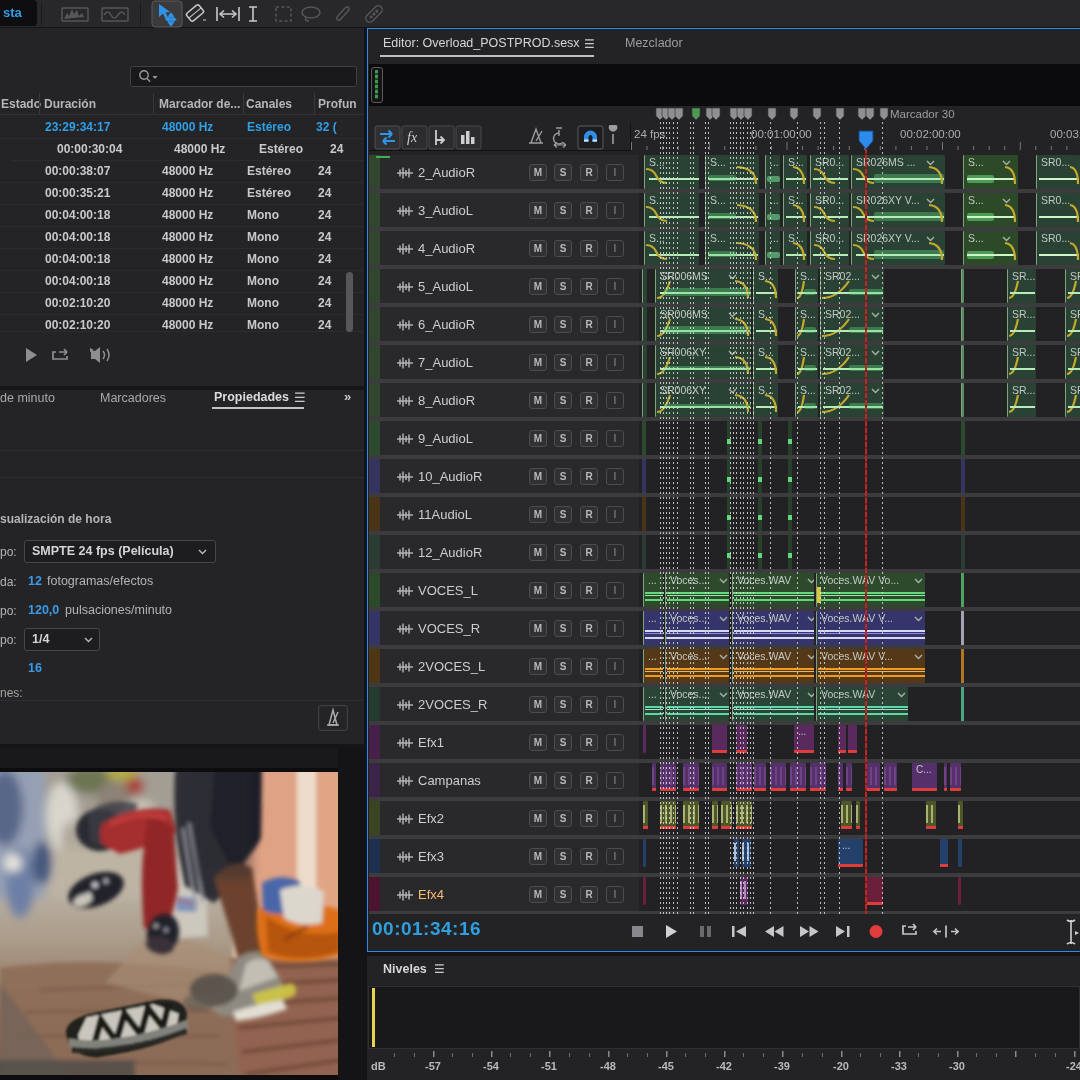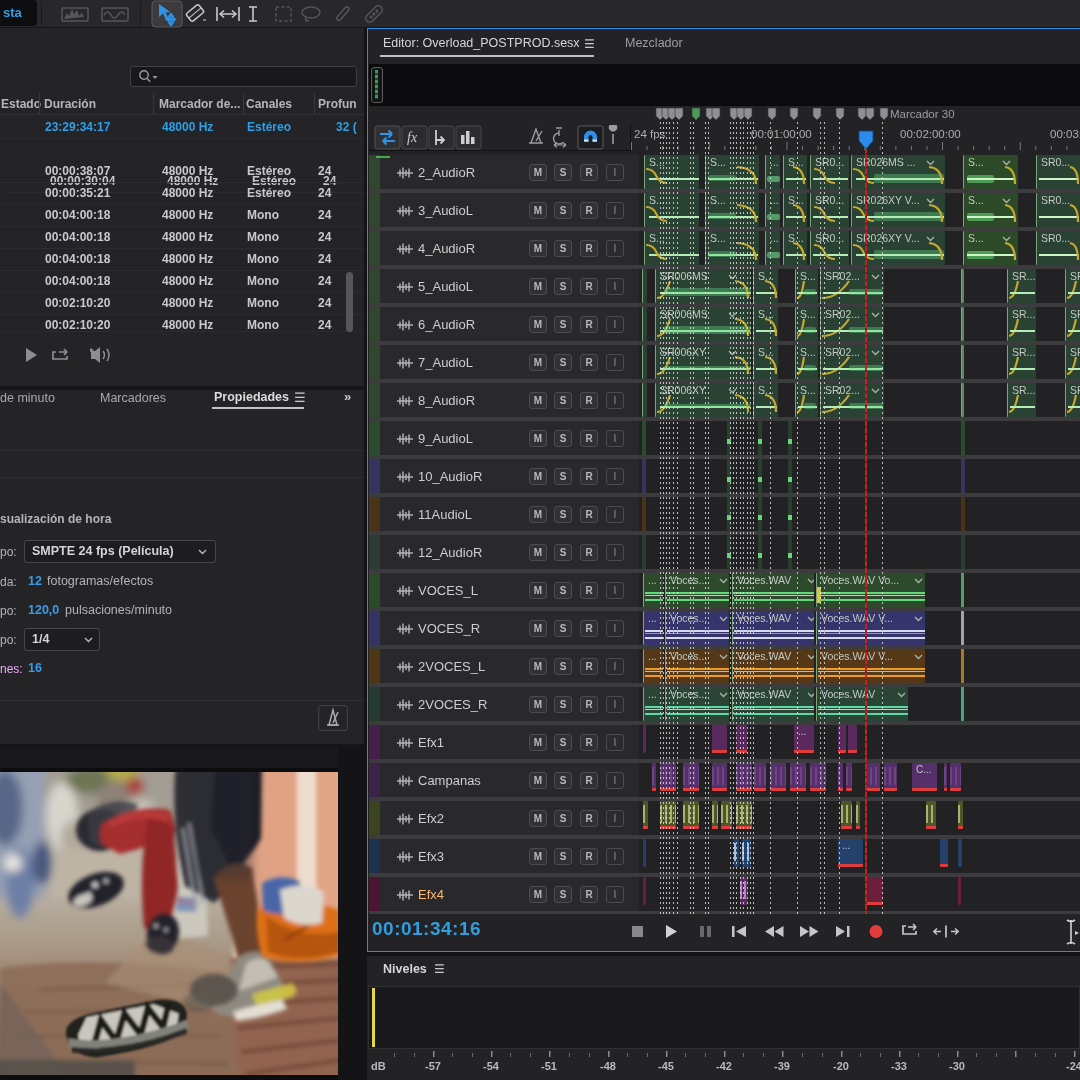--- a/index.html
+++ b/index.html
@@ -71,23 +71,23 @@
 <div class="txt" style="left:318px;top:97px;font:bold 12px 'Liberation Sans';color:#b6b6ba;">Profun</div>
 <div style="position:absolute;left:39px;top:93px;width:1px;height:22px;background:#39393d;"></div>
 <div style="position:absolute;left:153px;top:93px;width:1px;height:22px;background:#39393d;"></div>
 <div style="position:absolute;left:243px;top:93px;width:1px;height:22px;background:#39393d;"></div>
 <div style="position:absolute;left:314px;top:93px;width:1px;height:22px;background:#39393d;"></div>
 <div style="position:absolute;left:0px;top:114px;width:364px;height:1px;background:#323236;"></div>
 <div style="position:absolute;left:0;top:117px;width:364px;height:22px;overflow:hidden;border-bottom:1px solid #2c2c2e;">
       <div class="txt" style="left:45px;top:3px;font:bold 12px 'Liberation Sans';color:#2f9fe8;">23:29:34:17</div>
       <div class="txt" style="left:162px;top:3px;font:bold 12px 'Liberation Sans';color:#2f9fe8;">48000 Hz</div>
       <div class="txt" style="left:247px;top:3px;font:bold 12px 'Liberation Sans';color:#2f9fe8;">Estéreo</div>
-      <div class="txt" style="left:336px;top:3px;font:bold 12px 'Liberation Sans';color:#2f9fe8;">32 (</div>
-    </div>
-<div style="position:absolute;left:5px;top:139px;width:404px;height:22px;overflow:hidden;border-bottom:1px solid #2c2c2e;margin-top:32px;">
+      <div class="txt" style="left:316px;top:3px;font:bold 12px 'Liberation Sans';color:#2f9fe8;">32 (</div>
+    </div>
+<div style="position:absolute;left:12px;top:139px;width:404px;height:22px;overflow:hidden;border-bottom:1px solid #2c2c2e;">
       <div class="txt" style="left:45px;top:3px;font:bold 12px 'Liberation Sans';color:#c9c9cd;">00:00:30:04</div>
       <div class="txt" style="left:162px;top:3px;font:bold 12px 'Liberation Sans';color:#c9c9cd;">48000 Hz</div>
       <div class="txt" style="left:247px;top:3px;font:bold 12px 'Liberation Sans';color:#c9c9cd;">Estéreo</div>
       <div class="txt" style="left:318px;top:3px;font:bold 12px 'Liberation Sans';color:#c9c9cd;">24</div>
     </div>
 <div style="position:absolute;left:0;top:161px;width:364px;height:22px;overflow:hidden;border-bottom:1px solid #2c2c2e;">
       <div class="txt" style="left:45px;top:3px;font:bold 12px 'Liberation Sans';color:#c9c9cd;">00:00:38:07</div>
       <div class="txt" style="left:162px;top:3px;font:bold 12px 'Liberation Sans';color:#c9c9cd;">48000 Hz</div>
       <div class="txt" style="left:247px;top:3px;font:bold 12px 'Liberation Sans';color:#c9c9cd;">Estéreo</div>
       <div class="txt" style="left:318px;top:3px;font:bold 12px 'Liberation Sans';color:#c9c9cd;">24</div>
@@ -169,21 +169,21 @@
 <div class="txt" style="left:47px;top:574px;font:12.5px 'Liberation Sans';color:#b4b4b8;">fotogramas/efectos</div>
 <div class="txt" style="left:0px;top:604px;font:12px 'Liberation Sans';color:#b4b4b8;">po:</div>
 <div class="txt" style="left:28px;top:603px;font:bold 12.5px 'Liberation Sans';color:#3a9ae8;">120,0</div>
 <div class="txt" style="left:65px;top:603px;font:12.5px 'Liberation Sans';color:#b4b4b8;">pulsaciones/minuto</div>
 <div class="txt" style="left:0px;top:633px;font:12px 'Liberation Sans';color:#b4b4b8;">po:</div>
 <div style="position:absolute;left:24px;top:628px;width:76px;height:23px;background:#1d1d1f;border:1px solid #48484c;border-radius:3px;"></div>
 <div class="txt" style="left:32px;top:632px;font:bold 12.5px 'Liberation Sans';color:#d4d4d8;">1/4</div>
 <svg class="ab" style="left:84px;top:637px" width="9" height="6" viewBox="0 0 9 6">
       <path d="M1 1 L4.5 4.5 L8 1" stroke="#b9b9bd" stroke-width="1.4" fill="none"></path>
     </svg>
-<div class="txt" style="left:0px;top:662px;font:12px 'Liberation Sans';color:#f0abfc;">nes:</div>
+<div class="txt" style="left:0px;top:686px;font:12px 'Liberation Sans';color:#a3a3a3;">nes:</div>
 <div class="txt" style="left:28px;top:661px;font:bold 12.5px 'Liberation Sans';color:#3a9ae8;">16</div>
 <div style="position:absolute;left:0;top:700px;width:364px;height:1px;background:#2e2e30;"></div>
 <svg class="ab" style="left:318px;top:705px" width="30" height="26" viewBox="0 0 30 26">
 <rect x="0.7" y="0.7" width="28.6" height="24.6" rx="2" fill="none" stroke="#47474b"></rect>
 <path d="M11 20 L15 5 L19 20 Z" fill="none" stroke="#aaaaae" stroke-width="1.5"></path>
 <path d="M9 20 l12 0" stroke="#aaaaae" stroke-width="1.5"></path>
 <path d="M15 18 L20 7" stroke="#aaaaae" stroke-width="1.5"></path>
 </svg>
 <div style="position:absolute;left:0;top:744px;width:364px;height:4px;background:#161618;"></div>
 <div style="position:absolute;left:0;top:748px;width:364px;height:332px;background:#19191b;"></div>

